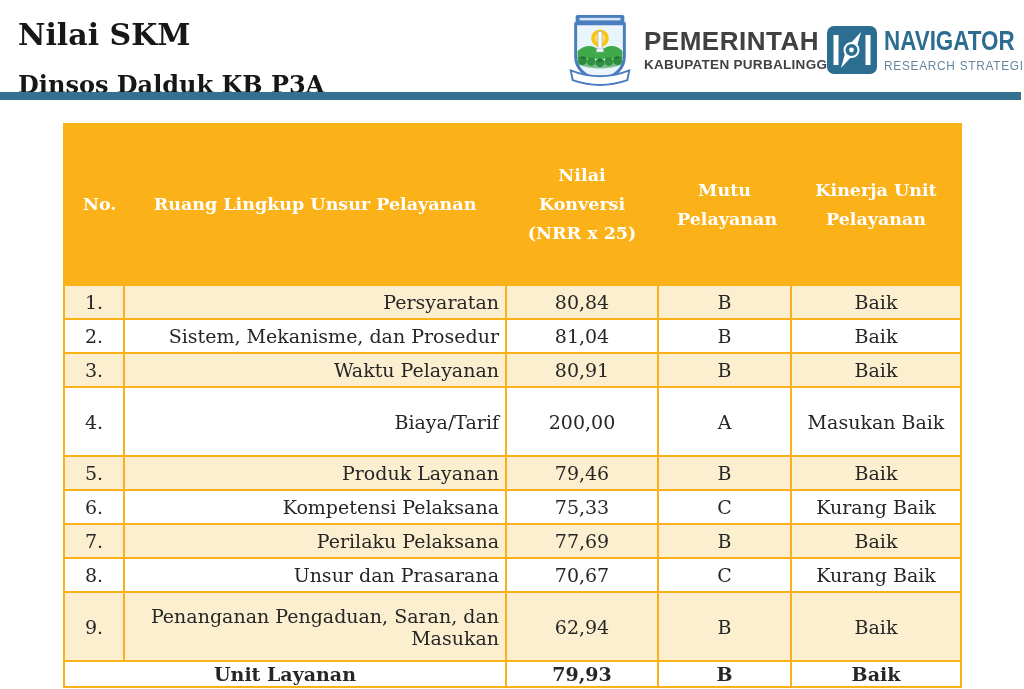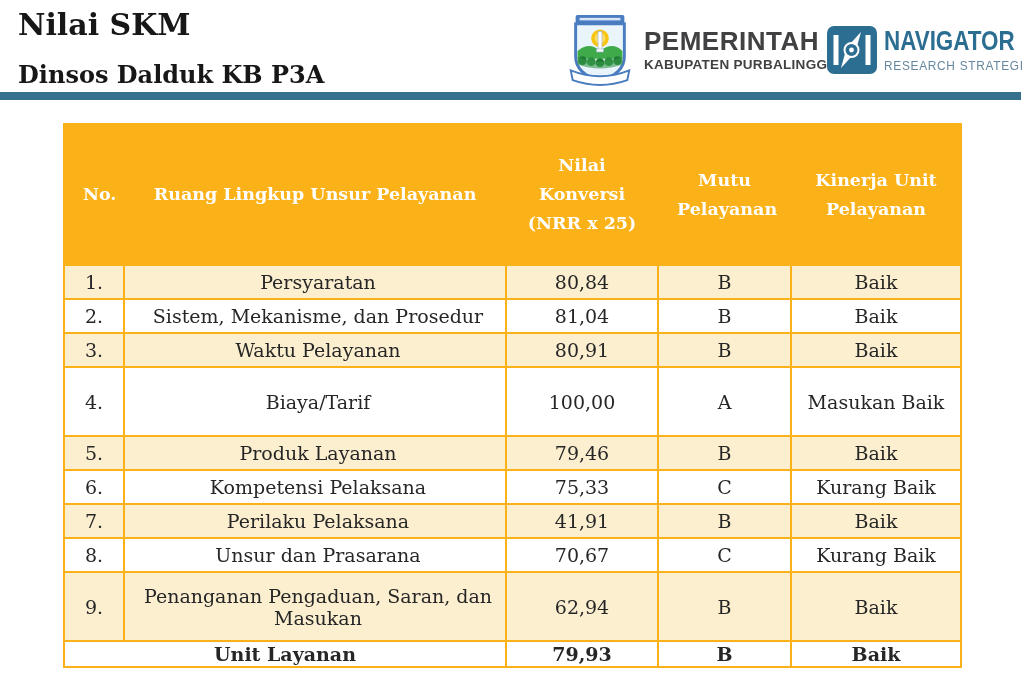--- a/index.html
+++ b/index.html
@@ -3,21 +3,21 @@
 <meta charset="utf-8">
 <style>
   html,body{margin:0;padding:0;}
   body{
     width:1024px;height:689px;position:relative;overflow:hidden;
     background:#ffffff;
     font-family:"DejaVu Serif","Liberation Serif",serif;
   }
   
   .title-block{
-    position:absolute;left:18px;top:8px;color:#171717;
+    position:absolute;left:18px;top:18px;color:#171717;
     font-family:"DejaVu Serif","Liberation Serif",serif;font-weight:bold;
     line-height:1.15;
   }
   .title-main{font-size:30px;}
   .title-sub{font-size:24px;margin-top:18px;}
   .teal-rule{
     position:absolute;left:0;top:92px;width:1021px;height:8px;background:#35708E;
   }
   
   .gov-logo{position:absolute;left:567px;top:12px;display:flex;align-items:center;}
@@ -41,26 +41,26 @@
   .table-wrap{position:absolute;left:63px;top:123px;width:897px;}
   table{
     border-collapse:collapse;width:100%;table-layout:fixed;
     color:#262626;
   }
   th{
     background:#FBB118;color:#ffffff;font-size:17.5px;font-weight:bold;
     height:139px;border:2px solid #FBB118;line-height:1.65;
     padding:0 18px;vertical-align:middle;
   }
-  th.col-name{padding:0 4px;}
+  th.col-name{padding:10px 4px;}
   td{
     border:2px solid #FBB117;font-size:19px;text-align:center;
     padding:1px 6px;background:#ffffff;vertical-align:middle;
   }
-  td.name{text-align:center;padding-left:12px;}
+  td.name{text-align:right;padding-left:12px;}
   tr.alt td{background:#FCEFD0;}
   tr.row{height:34px;}
   tr.tall{height:69px;}
   tr.total{height:23px;}
   tr.total td{font-weight:bold;font-size:19px;}
 </style>
 </head>
 <body>
 
 <div class="title-block">
@@ -156,42 +156,42 @@
       <tr class="row alt">
         <td>3.</td>
         <td class="name">Waktu Pelayanan</td>
         <td>80,91</td>
         <td>B</td>
         <td>Baik</td>
       </tr>
       <tr class="row tall">
         <td>4.</td>
         <td class="name">Biaya/Tarif</td>
-        <td>100,00</td>
+        <td>200,00</td>
         <td>A</td>
         <td>Masukan Baik</td>
       </tr>
       <tr class="row alt">
         <td>5.</td>
         <td class="name">Produk Layanan</td>
         <td>79,46</td>
         <td>B</td>
         <td>Baik</td>
       </tr>
       <tr class="row">
         <td>6.</td>
         <td class="name">Kompetensi Pelaksana</td>
         <td>75,33</td>
         <td>C</td>
         <td>Kurang Baik</td>
       </tr>
       <tr class="row alt">
         <td>7.</td>
         <td class="name">Perilaku Pelaksana</td>
-        <td>41,91</td>
+        <td>77,69</td>
         <td>B</td>
         <td>Baik</td>
       </tr>
       <tr class="row">
         <td>8.</td>
         <td class="name">Unsur dan Prasarana</td>
         <td>70,67</td>
         <td>C</td>
         <td>Kurang Baik</td>
       </tr>

